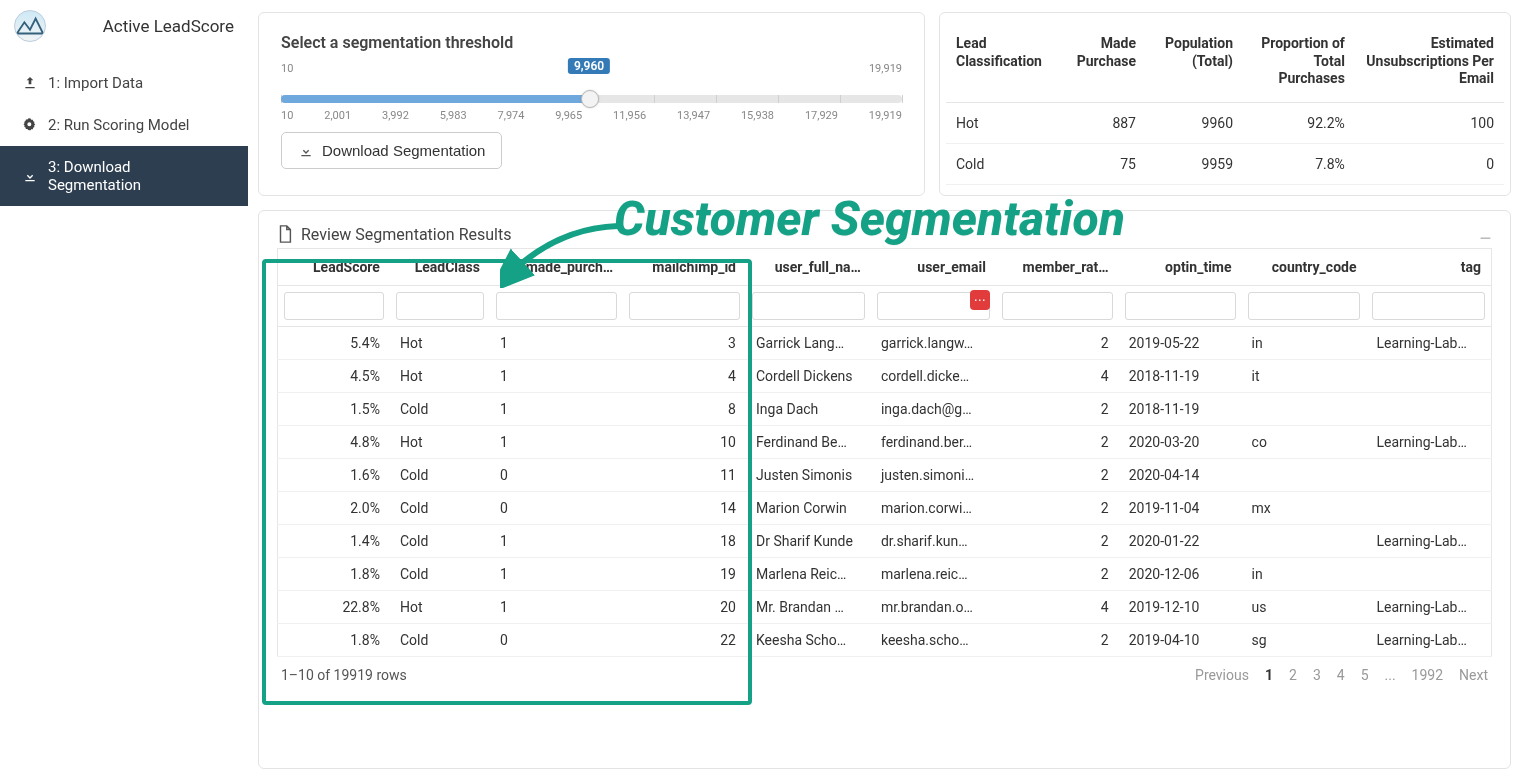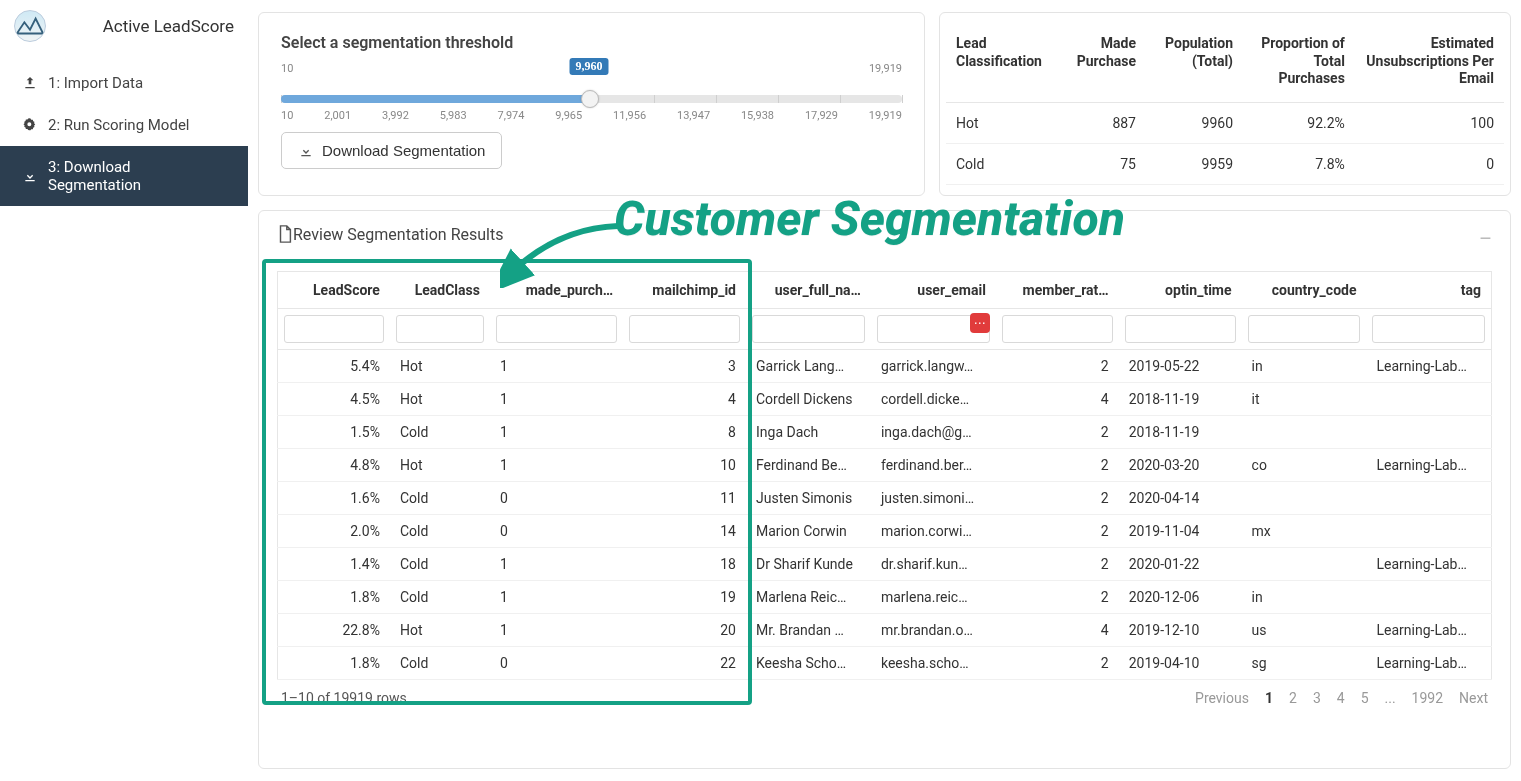--- a/index.html
+++ b/index.html
@@ -12,36 +12,36 @@
 .nav-item { display: flex; align-items: center; gap: 10px; padding: 12px 22px; font-size: 15px; color: #444; cursor: pointer; }
 .nav-item.active { background: #2c3e50; color: #fff; }
 .nav-icon { width: 16px; height: 16px; flex-shrink: 0; }
 .main { flex: 1; padding: 12px 10px 12px; display: flex; flex-direction: column; gap: 14px; overflow: hidden; }
 .top-row { display: flex; gap: 14px; }
 .card { border: 1px solid #e3e3e3; border-radius: 6px; background: #fff; }
 .seg-card { flex: 1; padding: 20px 22px; }
 .seg-title { font-size: 16px; font-weight: 600; color: #444; margin-bottom: 10px; }
 .slider-wrap { position: relative; margin: 6px 0 10px; }
 .slider-minmax { display:flex; justify-content:space-between; font-size:11px; color:#888; margin-bottom:2px;}
-.slider-bubble { position:absolute; left:49.6%; transform:translateX(-50%); top:-4px; background:#337ab7; color:#fff; font-size:12px; font-weight:600; padding:1px 6px; border-radius:3px;font-family:Liberation Serif, serif;}
+.slider-bubble { position:absolute; left:49.6%; transform:translateX(-50%); top:-4px; background:#337ab7; color:#fff; font-size:12px; font-weight:600; padding:1px 6px; border-radius:3px;}
 .slider-track { position: relative; height: 8px; background: #e6e6e6; border-radius: 4px; margin-top:20px;}
 .slider-fill { position: absolute; left: 0; top: 0; height: 8px; width: 49.8%; background: #6fa8dc; border-radius: 4px; }
 .slider-ticks-a { position:absolute; left:0; right:0; top:0; height:8px; }
 .slider-ticks-a span { position:absolute; top:0; width:1px; height:8px; background:#cfcfcf; }
 .slider-thumb { position: absolute; top: 50%; left: 49.8%; transform: translate(-50%, -50%); width: 18px; height: 18px; border-radius: 50%; background: #f3f3f3; border: 1px solid #bbb; box-shadow: 0 0 2px rgba(0,0,0,.2);}
 .slider-ticks { display: flex; justify-content: space-between; font-size: 11px; color: #888; margin-top: 6px; }
 .dl-btn { display: inline-flex; align-items: center; gap: 8px; padding: 9px 16px; border: 1px solid #ccc; background: #fff; border-radius: 5px; font-size: 15px; color: #333; cursor: pointer; }
 .stats-card { width: 572px; padding: 12px 6px 10px; }
 .stats-table { width: 100%; border-collapse: collapse; font-size: 14px;}
 .stats-table th { text-align: right; font-weight: 700; color: #333; padding: 10px 10px 14px; border-bottom: 1px solid #e6e6e6; vertical-align: top; line-height: 1.25; }
 .stats-table th:first-child { text-align: left; }
 .stats-table td { text-align: right; padding: 12px 10px; border-bottom: 1px solid #f0f0f0; }
 .stats-table td:first-child { text-align: left; }
 .results-card { flex: 1; padding: 14px 18px 16px; position: relative; }
-.results-head { display: flex; align-items: center; font-size: 16px; color: #444; margin-bottom: 27px; }
+.results-head { display: flex; align-items: center; gap: 8px; font-size: 16px; color: #444; margin-bottom: 4px; }
 .collapse-ic { position:absolute; right:18px; top:18px; color:#bbb; font-size:20px; line-height:1; cursor:pointer;}
 .data-table { width: 100%; border-collapse: collapse; font-size: 14px; table-layout: fixed; border:1px solid #e6e6e6; border-radius:4px; }
 .data-table th { text-align: right; font-weight: 700; padding: 10px 10px; border-bottom: 1px solid #e6e6e6; white-space: nowrap; overflow: hidden; text-overflow: ellipsis; background:#fff;}
 .data-table th.num, .data-table td.num { text-align: right; }
 .filter-row td { padding: 6px 6px; border-bottom: 1px solid #e6e6e6; }
 .filter-row input { width: 100%; height: 28px; border: 1px solid #d9d9d9; border-radius: 3px; padding: 0 6px; font-size: 13px; }
 .data-table tbody td { padding: 8px 10px; border-bottom: 1px solid #f0f0f0; white-space: nowrap; overflow: hidden; text-overflow: ellipsis; }
 .pager-row { display: flex; justify-content: space-between; align-items: center; padding: 10px 4px 0; font-size: 14px; color: #555; }
 .pager { display: flex; align-items: center; gap: 16px; }
 .pager a { color: #999; text-decoration: none; cursor: pointer; }

